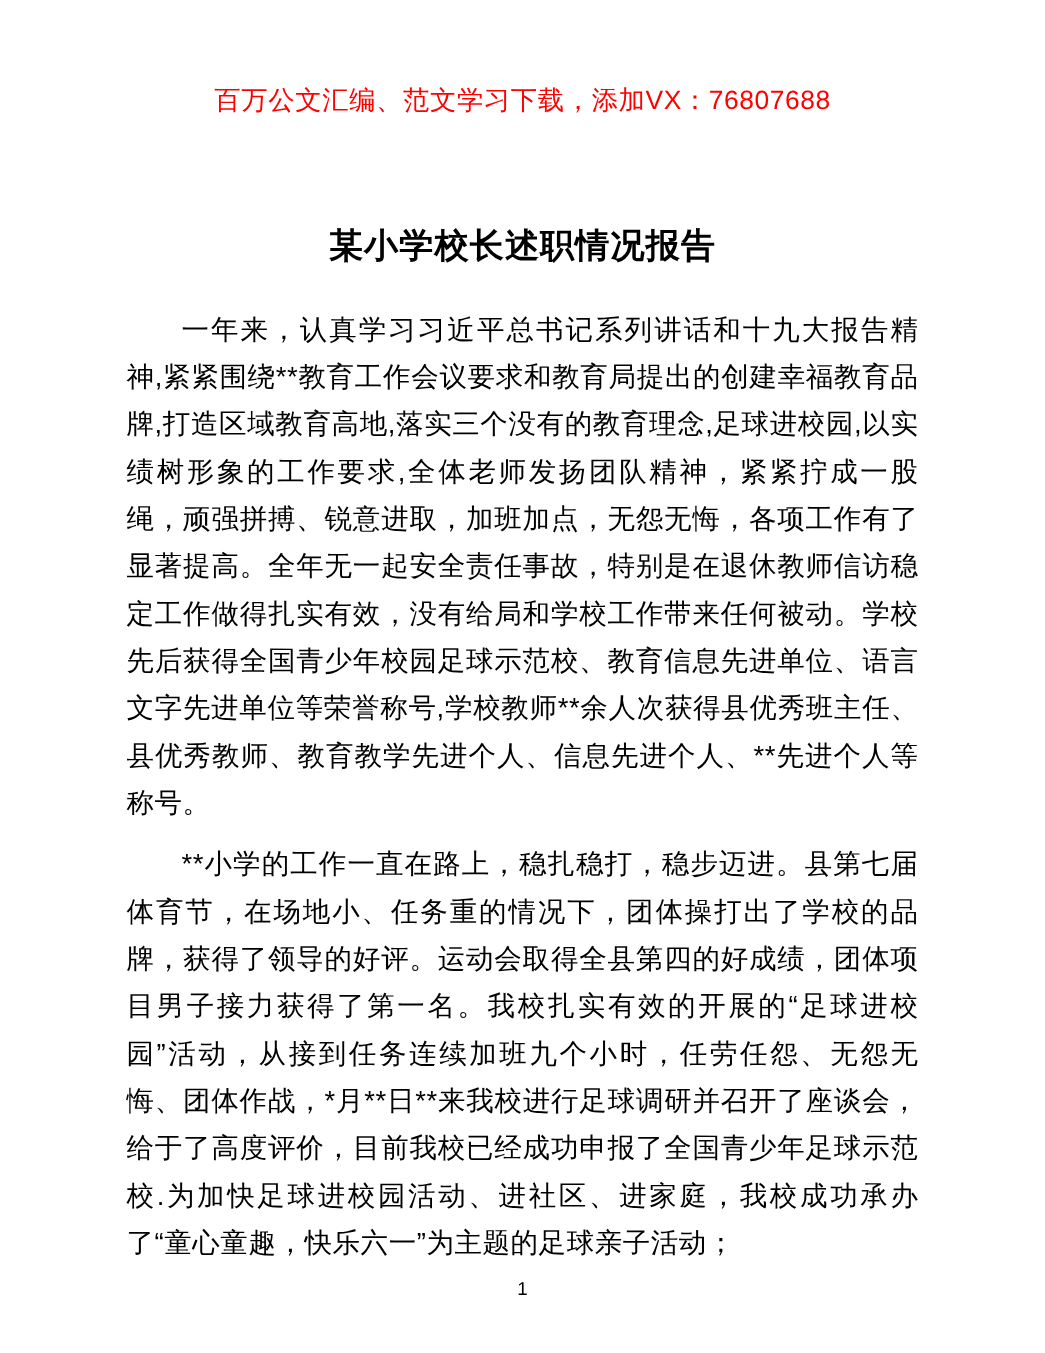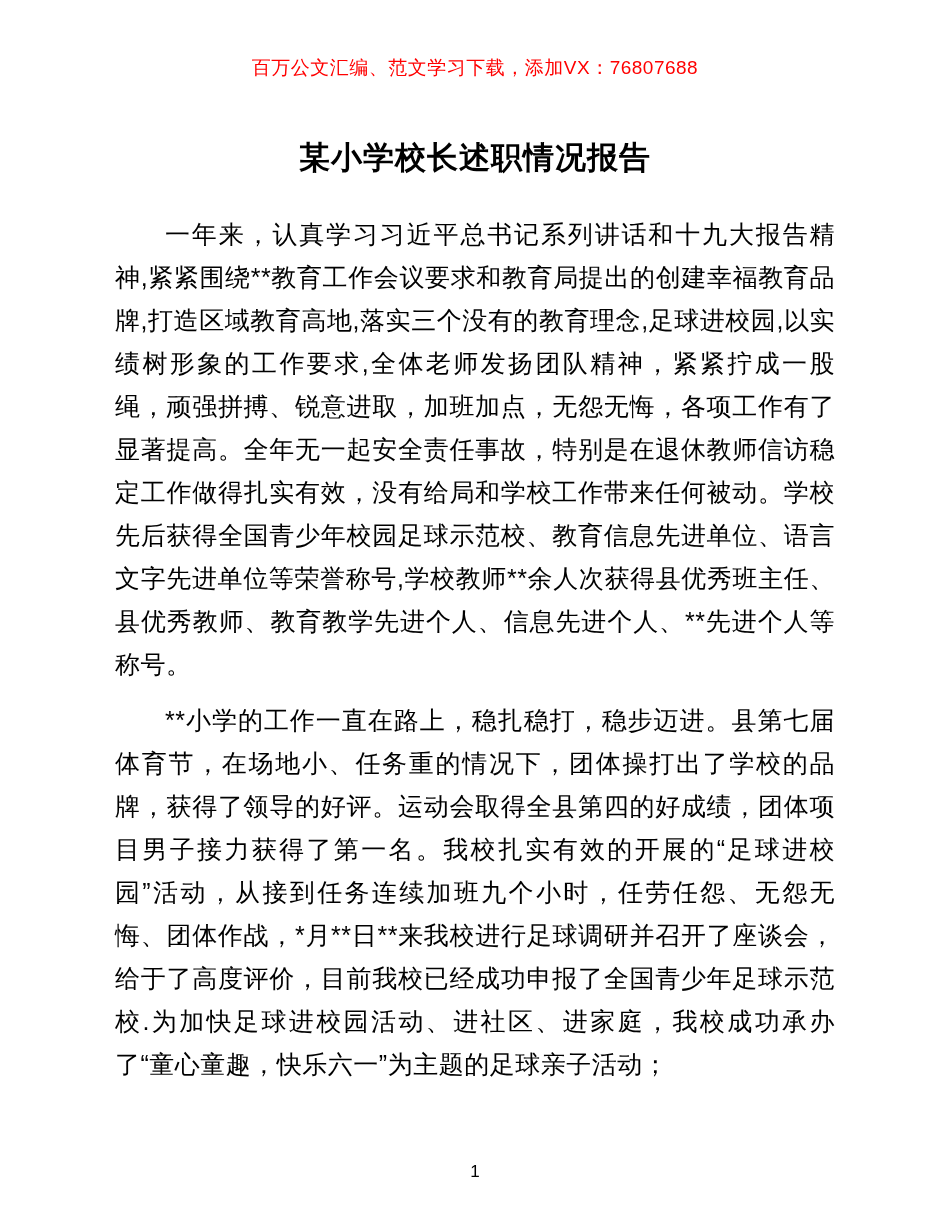--- a/index.html
+++ b/index.html
@@ -9,28 +9,28 @@
       font-family: "Liberation Sans", "DejaVu Sans", sans-serif;
     }
     .page {
       position: relative;
       width: 950px;
       height: 1230px;
       background: #ffffff;
       overflow: hidden;
     }
     .promo-banner {
-      padding-top: 55px;
+      padding-top: 75px;
       text-align: center;
-      font-size: 19px;
+      font-size: 24px;
       letter-spacing: 0.5px;
       color: #ff0000;
     }
     .doc-title {
-      margin-top: 56px;
+      margin-top: 96px;
       text-align: center;
       font-size: 31px;
       font-weight: bold;
       color: #000000;
       letter-spacing: 1px;
     }
     .doc-body {
       margin: 34px 115px 0 115px;
       width: 720px;
       color: #000000;

